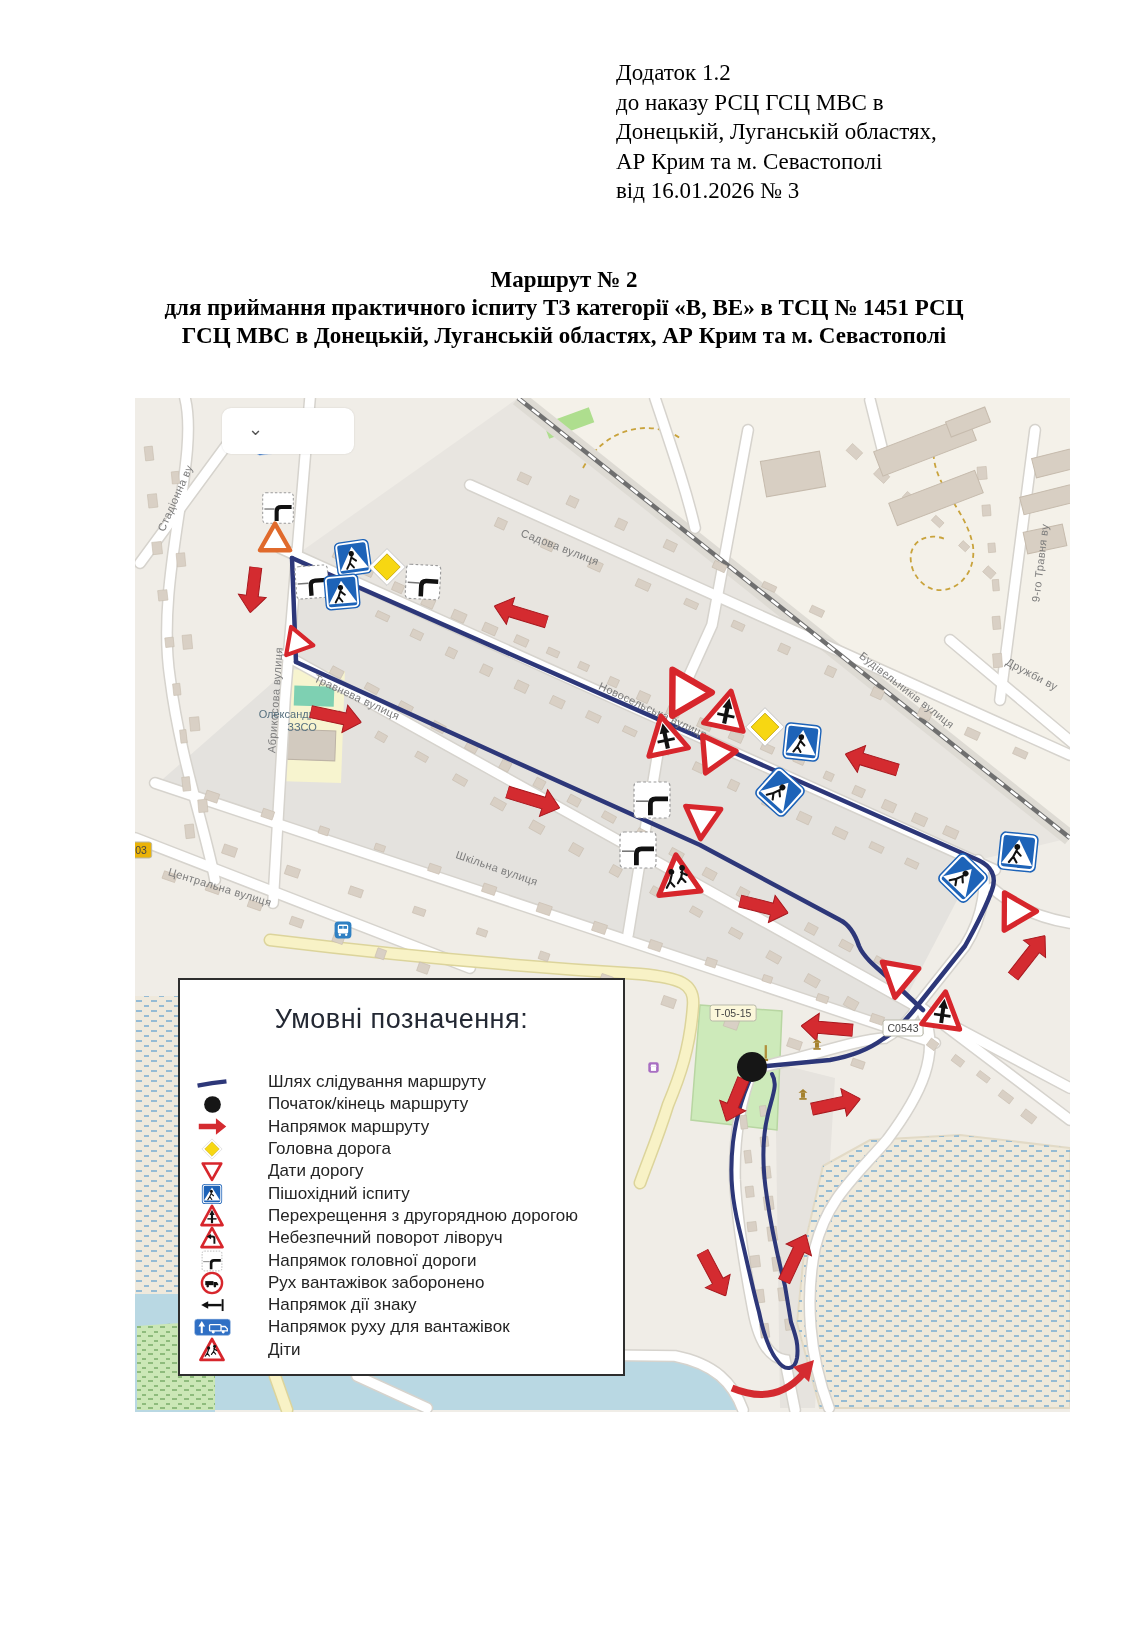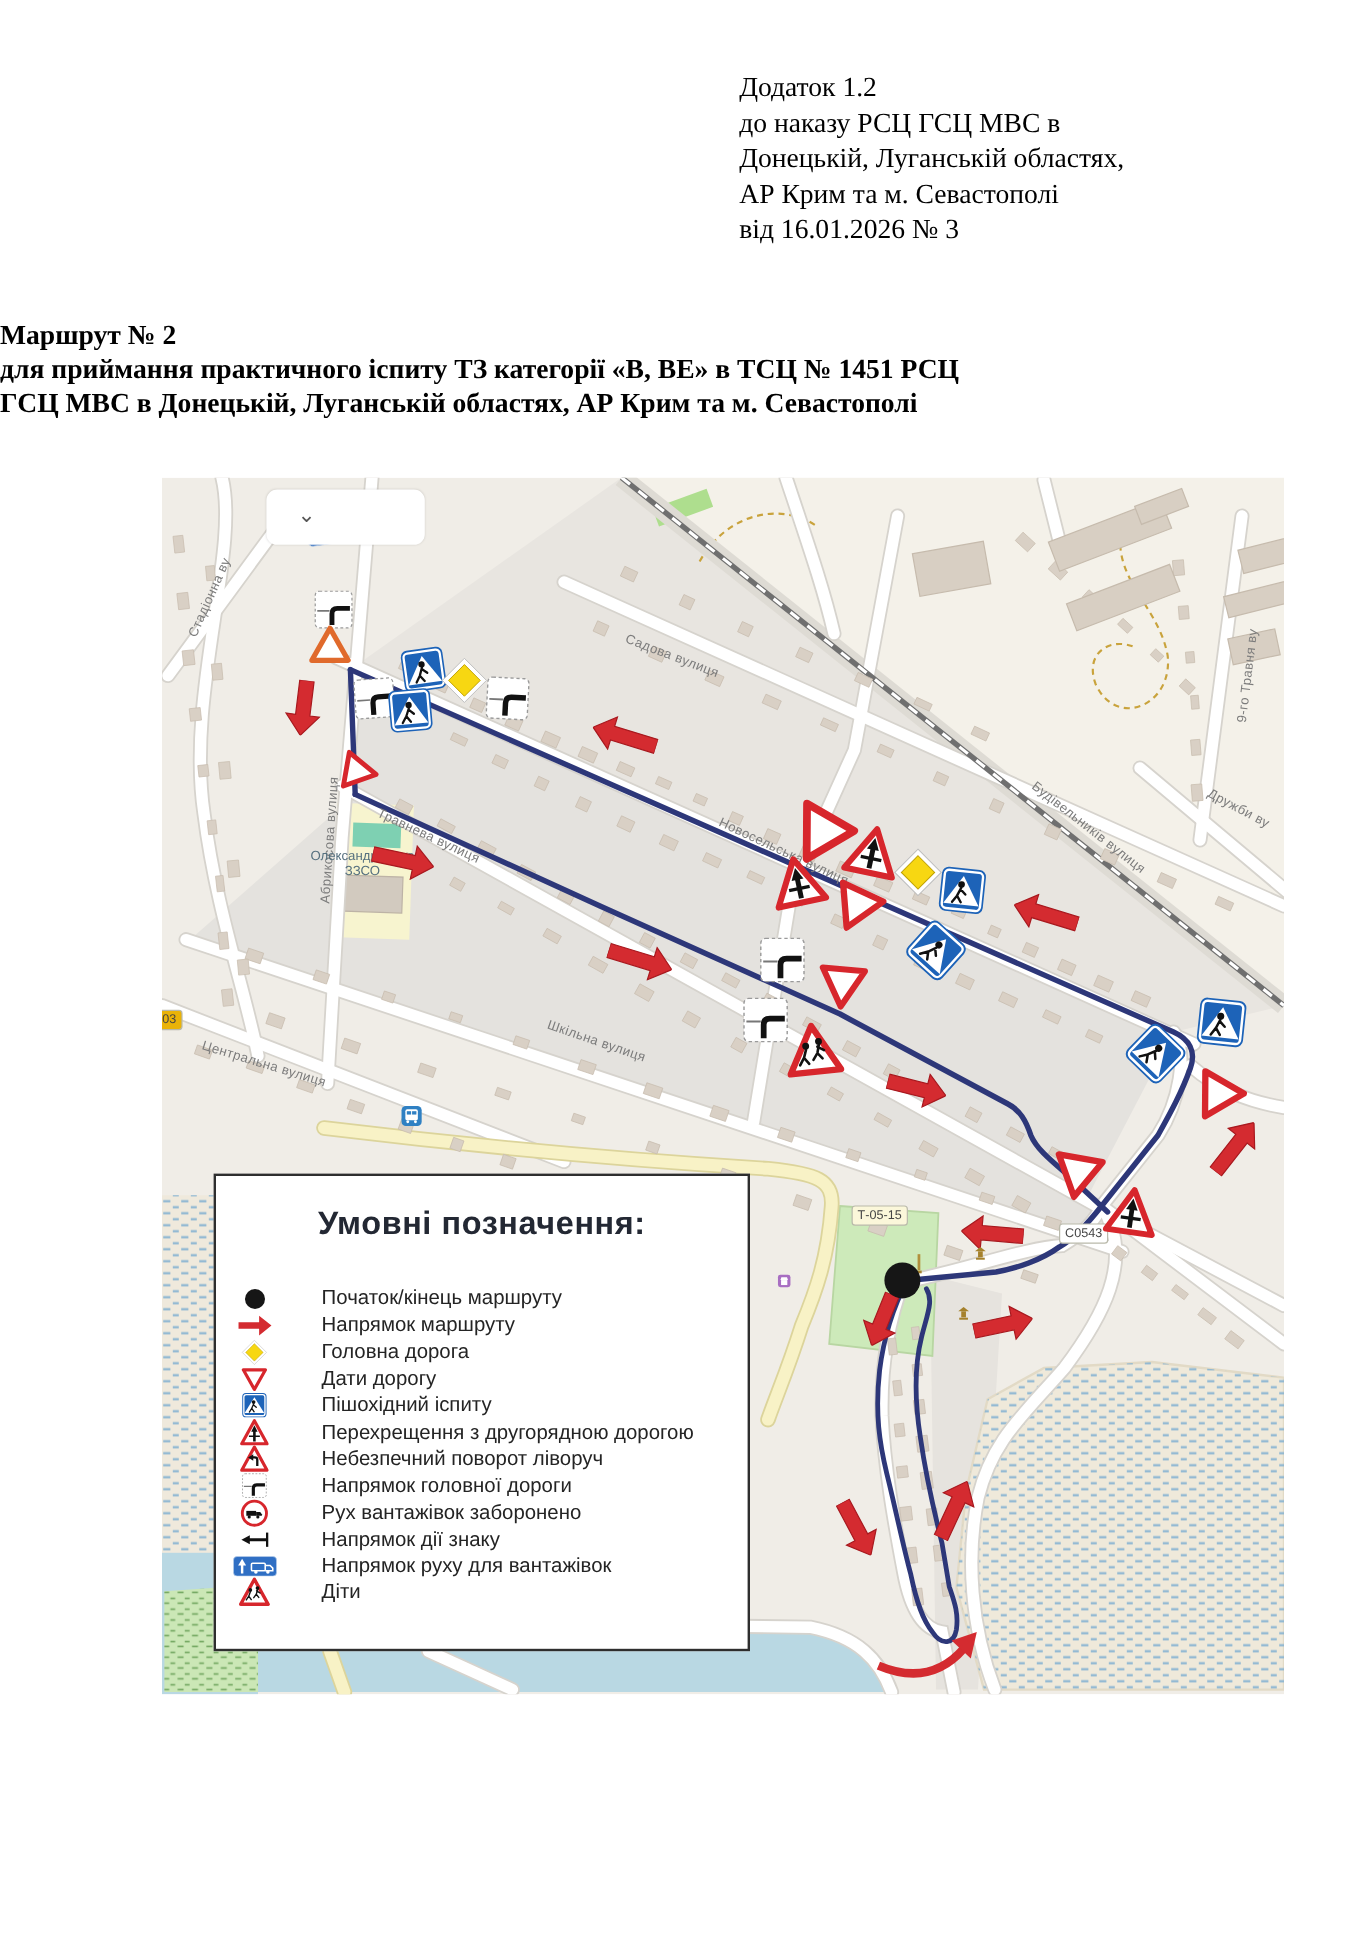--- a/index.html
+++ b/index.html
@@ -1,38 +1,38 @@
 <!DOCTYPE html>
 <html><head>
 <meta charset="utf-8">
 <style>
   html,body{margin:0;padding:0;background:#fff;}
   .page{position:relative;width:1142px;height:1626px;background:#fff;overflow:hidden;
         font-family:"Liberation Serif",serif;color:#000;}
   .doc-header{position:absolute;left:616px;top:58px;font-size:23px;line-height:29.5px;white-space:nowrap;}
-  .doc-title{position:absolute;left:0;right:14px;top:266px;text-align:left;font-weight:bold;
+  .doc-title{position:absolute;left:0;right:14px;top:266px;text-align:center;font-weight:bold;
              font-size:23px;line-height:28px;}
   .map{position:absolute;left:135px;top:398px;width:935px;height:1014px;overflow:hidden;
        font-family:"Liberation Sans",sans-serif;}
   .map svg.base{position:absolute;left:0;top:0;}
   .street{position:absolute;white-space:nowrap;font-size:11px;color:#7c7c7c;letter-spacing:.4px;
           transform-origin:center;z-index:2;}
   .poi-label{position:absolute;font-size:11px;line-height:12.5px;color:#56707f;text-align:center;
              transform:translate(-50%,-50%);z-index:2;white-space:nowrap;}
   .shield{position:absolute;transform:translate(-50%,-50%);font-size:10.5px;color:#454545;
           background:#fff;border:1.5px solid #b9b9aa;border-radius:3px;padding:0 4px;line-height:15px;z-index:2;}
   .map-sign,.map-arrow,.map-poi{position:absolute;z-index:3;line-height:0;}
   .start-pt{position:absolute;z-index:3;border-radius:50%;background:#161616;}
   .map-ctl{position:absolute;left:87px;top:10px;width:132px;height:46px;background:#fff;border-radius:9px;
            z-index:4;box-shadow:0 0 2px rgba(0,0,0,.12);}
   .map-ctl .chev{position:absolute;left:26px;top:10px;font-size:18px;color:#555;
                  font-family:"Liberation Sans",sans-serif;cursor:pointer;}
   .legend{position:absolute;left:43px;top:580px;width:443px;height:394px;background:#fff;
           border:2px solid #2e2e2e;z-index:6;font-family:"Liberation Sans",sans-serif;}
-  .legend-title{margin-top:24px;text-align:center;font-size:27px;font-weight:bold;color:#232833;
+  .legend-title{margin-top:24px;text-align:center;font-size:27px;font-weight:normal;color:#232833;
                 letter-spacing:.5px;}
   .legend-rows{margin-top:36px;}
   .legend-row{display:flex;align-items:center;height:22.3px;padding-left:12px;}
   .legend-icon{width:40px;display:flex;justify-content:center;align-items:center;line-height:0;}
   .legend-label{margin-left:36px;font-size:17px;color:#242424;}
 </style>
 </head>
 <body>
 
 <div class="page">
@@ -345,20 +345,28 @@
 
     <div class="map-ctl">
       <span class="chev">⌄</span>
     </div>
 
     <div class="legend">
       <div class="legend-title">Умовні позначення:</div>
       <div class="legend-rows" id="legend-rows">
           <div class="legend-row">
             <span class="legend-icon">
+              <svg width="34" height="20.4" viewBox="0 0 40 24">
+                <path d="M3,16 L20,13 L37,11" stroke="#2d3779" stroke-width="5" fill="none"></path>
+              </svg>
+            </span>
+            <span class="legend-label">Шлях слідування маршруту</span>
+          </div>
+          <div class="legend-row">
+            <span class="legend-icon">
               <svg width="19" height="19" viewBox="0 0 100 100">
                 <circle cx="50" cy="50" r="44" fill="#161616"></circle>
               </svg>
             </span>
             <span class="legend-label">Початок/кінець маршруту</span>
           </div>
           <div class="legend-row">
             <span class="legend-icon">
               <svg width="31" height="19.22" viewBox="0 0 44 28">
                 <polygon points="2,10 27,10 27,2 42,14 27,26 27,18 2,18" fill="#d42b30"></polygon>

